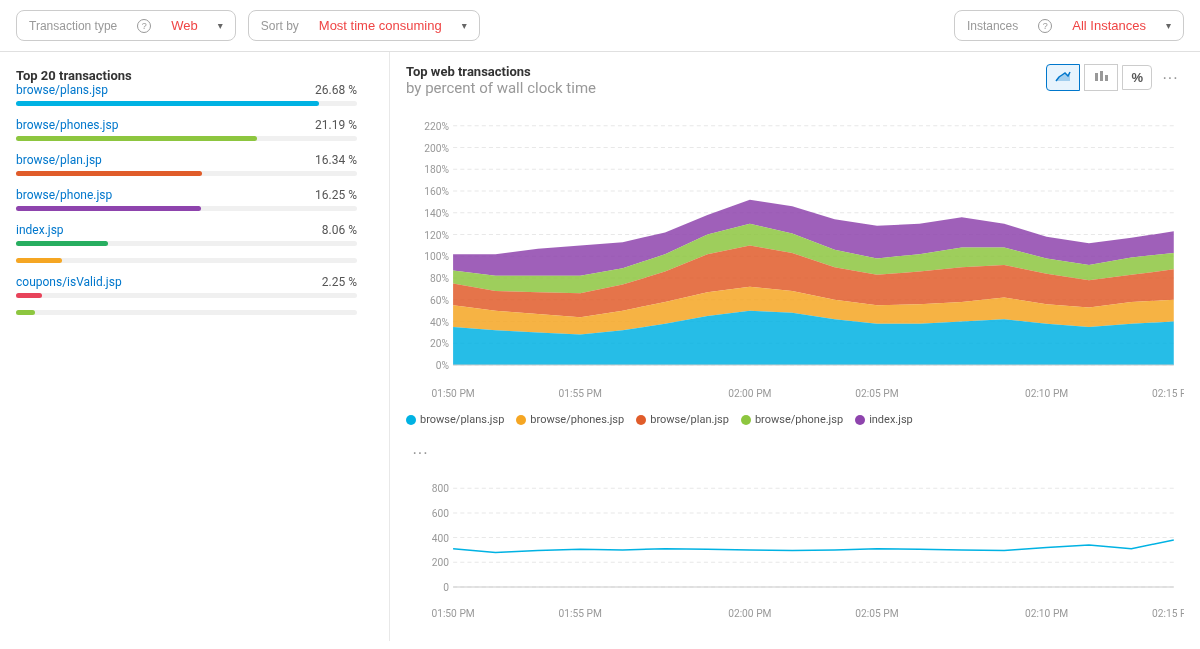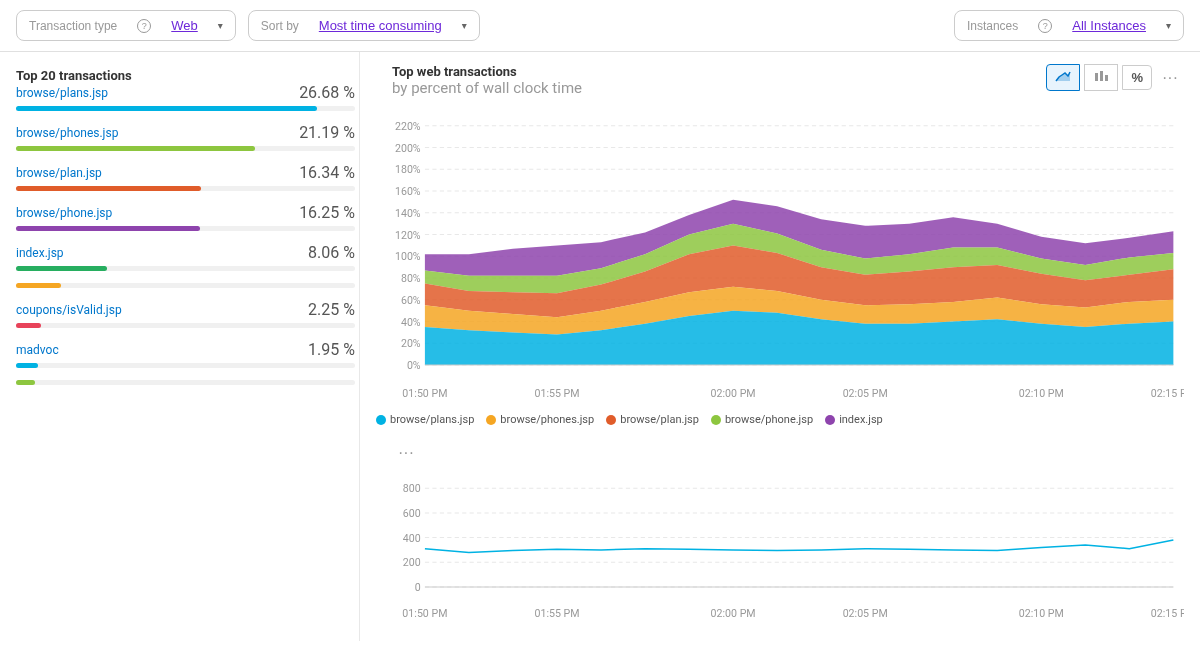--- a/index.html
+++ b/index.html
@@ -10,42 +10,42 @@
       gap: 12px;
     }
     .top-bar-right { margin-left: auto; }
 
     .dropdown-btn {
       display: inline-flex; align-items: center; gap: 20px;
       border: 1px solid #ccc; border-radius: 8px; padding: 7px 12px;
       background: #fff; cursor: pointer; font-size: 13px; color: #333;
     }
     .dropdown-label { color: #999; font-size: 12px; }
-    .dropdown-value { color: #6d28d9; font-weight: 500; text-decoration: underline; }
+    .dropdown-value { color: #ef4444; font-weight: 500; }
     .chevron { font-size: 10px; color: #666; }
     .info-icon { display: inline-flex; align-items: center; justify-content: center; width: 14px; height: 14px; border-radius: 50%; border: 1px solid #999; font-size: 9px; color: #999; }
 
     .main-content { display: flex; height: calc(649px - 60px); }
 
-    .left-panel { width: 360px; flex-shrink: 0; padding: 16px 4px 0 16px; border-right: 1px solid #e8e8e8; overflow-y: auto; }
+    .left-panel { width: 390px; flex-shrink: 0; padding: 16px 32px 0 16px; border-right: 1px solid #e8e8e8; overflow-y: auto; }
 
     .panel-title { font-size: 13px; font-weight: 700; color: #333; }
     .panel-subtitle { font-size: 11px; color: #999; margin-top: 2px; margin-bottom: 16px; }
 
     .transaction-item { margin-bottom: 12px; }
     .transaction-row { display: flex; align-items: center; justify-content: space-between; margin-bottom: 4px; }
     .transaction-name { font-size: 12px; color: #0077cc; cursor: pointer; }
-    .transaction-pct { font-size: 16px; color: #555; white-space: nowrap; margin-left: 24px; }
+    .transaction-pct { font-size: 12px; color: #555; white-space: nowrap; margin-left: 24px; }
     .bar-bg { height: 5px; background: #f0f0f0; border-radius: 3px; width: 100%; }
     .bar-fill { height: 5px; border-radius: 3px; }
 
     .right-panel { flex: 1; padding: 12px 16px; display: flex; flex-direction: column; gap: 0; overflow-y: auto; }
 
     .chart-section { margin-bottom: 16px; }
-    .chart-header { display: flex; align-items: flex-start; justify-content: space-between; margin-bottom: 8px; margin-left: 16px; }
+    .chart-header { display: flex; align-items: flex-start; justify-content: space-between; margin-bottom: 8px; }
     .chart-title { font-size: 13px; font-weight: 700; color: #333; }
     .chart-subtitle { font-size: 15px; color: #999; }
     .chart-controls { display: flex; align-items: center; gap: 4px; }
     .chart-btn { border: 1px solid #ccc; background: #fff; padding: 4px 8px; cursor: pointer; font-size: 12px; color: #555; }
     .chart-btn.active { background: #e8f4fd; border-color: #0077cc; color: #0077cc; }
     .chart-btn:first-child { border-radius: 4px 0 0 4px; }
     .chart-btn:last-child { border-radius: 0 4px 4px 0; }
     .ellipsis-btn { color: #999; font-size: 16px; cursor: pointer; background: none; border: none; padding: 2px 6px; }
 
     .area-chart-container { position: relative; width: 100%; }
@@ -135,29 +135,20 @@
       <div class="bar-fill" style="width:13.399999999999999%;background:#f5a623;"></div>
     </div>
   </div>
         <div class="transaction-item">
     <div class="transaction-row">
       <span class="transaction-name">coupons/isValid.jsp</span>
       <span class="transaction-pct">2.25 %</span>
     </div>
     <div class="bar-bg">
       <div class="bar-fill" style="width:7.5%;background:#e8435a;"></div>
-    </div>
-  </div>
-        <div class="transaction-item">
-    <div class="transaction-row">
-      <span class="transaction-name">madvoc</span>
-      <span class="transaction-pct">1.95 %</span>
-    </div>
-    <div class="bar-bg">
-      <div class="bar-fill" style="width:6.5%;background:#00b2e3;"></div>
     </div>
   </div>
         <div class="transaction-item">
     <div class="bar-bg">
       <div class="bar-fill" style="width:5.666666666666666%;background:#8dc63f;"></div>
     </div>
   </div>
       </div>
   </div>
 

